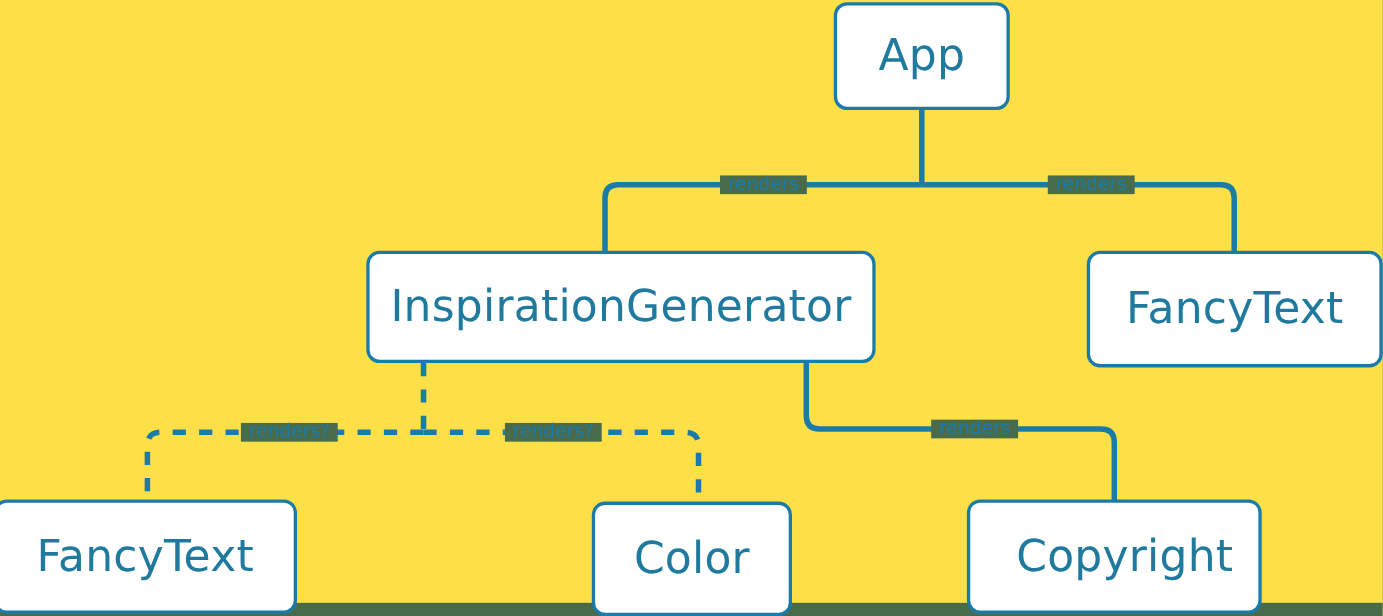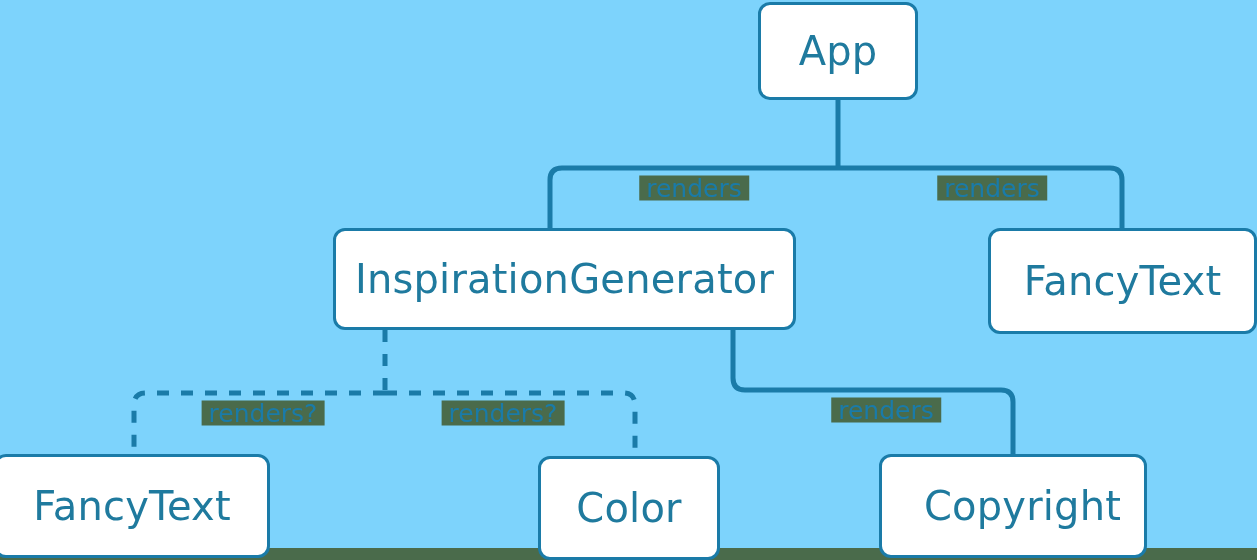--- a/index.html
+++ b/index.html
@@ -12,21 +12,21 @@
     width: 1257px;
     height: 560px;
     background: #4a6b4b;
     font-family: "DejaVu Sans", "Liberation Sans", sans-serif;
     overflow: hidden;
   }
   #diagram-root {
     position: relative;
     width: 1257px;
     height: 548px;
-    background: #7dd3fc;
+    background: #fde047;
   }
   #edge-layer {
     position: absolute;
     left: 0;
     top: 0;
     width: 1257px;
     height: 560px;
     pointer-events: none;
   }
   .node {
@@ -45,27 +45,26 @@
   }
   .node-label {
     color: #1f7a9e;
     line-height: 1;
     display: block;
   }
   .edge-label {
     position: absolute;
     color: #1a7ba8;
     font-family: "DejaVu Sans", "Liberation Sans", sans-serif;
-    font-size: 25px;
+    font-size: 17px;
     line-height: 1;
     white-space: nowrap;
     transform: translate(-50%, -50%);
     background: #4a6b4b;
     padding: 0 7px;
-    margin-top: 20px;
   }
 </style>
 </head>
 <body>
 
 <div id="diagram-root">
 
   <svg id="edge-layer" viewBox="0 0 1257 560" width="1257" height="560">
 
     <path d="M 838,100 L 838,168" fill="none" stroke="#1a7ba8" stroke-width="5" stroke-linecap="butt"></path>

